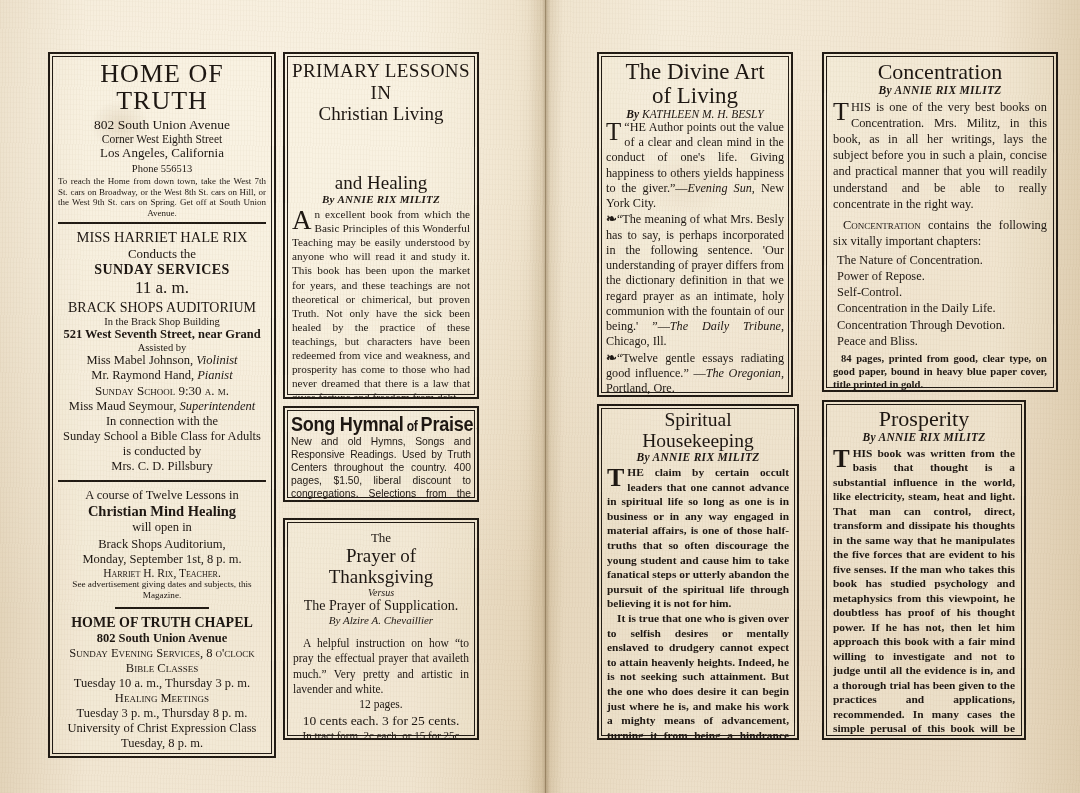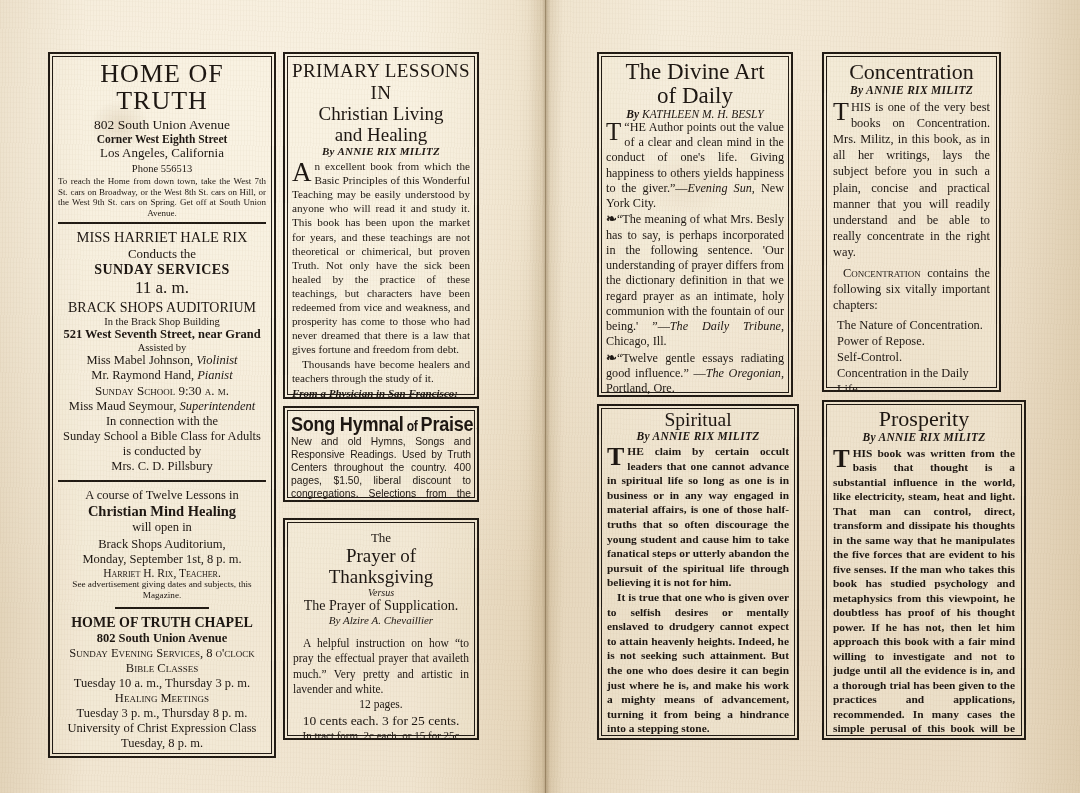--- a/index.html
+++ b/index.html
@@ -68,21 +68,21 @@
   <div class="smudge" style="left:90px;top:100px;width:60px;height:50px;"></div>
   <div class="smudge" style="left:640px;top:150px;width:90px;height:70px;opacity:.6;"></div>
   <div class="smudge" style="left:860px;top:600px;width:120px;height:90px;opacity:.5;"></div>
 
   <div class="box" style="left:48px;top:52px;width:228px;height:706px;">
     <div class="inner"></div>
     <div class="content" style="padding:7px 8px;">
       <div class="hdr-huge" style="font-size:26px;letter-spacing:1px;">HOME OF TRUTH</div>
       <div class="sp3"></div>
       <div class="c" style="font-size:13.5px;">802 South Union Avenue</div>
-      <div class="c" style="font-size:11.5px;font-weight:bold;">Corner West Eighth Street</div>
+      <div class="c" style="font-size:11.5px;">Corner West Eighth Street</div>
       <div class="c" style="font-size:13px;">Los Angeles, California</div>
       <div class="sp2"></div>
       <div class="c" style="font-size:10.5px;">Phone 556513</div>
       <div class="sp2"></div>
       <div class="mini j" style="text-align:justify;text-align-last:center;">To reach the Home from down town, take the West 7th St. cars on Broadway, or the West 8th St. cars on Hill, or the West 9th St. cars on Spring.  Get off at South Union Avenue.</div>
       <hr class="rule-full" style="margin:4px 0 5px;">
       <div class="c" style="font-size:14.5px;">MISS HARRIET HALE RIX</div>
       <div class="c" style="font-size:13px;">Conducts the</div>
       <div class="c b" style="font-size:14px;letter-spacing:.4px;">SUNDAY SERVICES</div>
       <div class="c" style="font-size:17px;">11 a. m.</div>
@@ -122,21 +122,21 @@
       <div class="c sc" style="font-size:12.8px;">Individual Healing and Teaching</div>
 
     </div>
   </div>
 
   <div class="box" style="left:283px;top:52px;width:196px;height:347px;">
     <div class="inner"></div>
     <div class="content">
       <div class="c" style="font-size:19px;letter-spacing:.4px;">PRIMARY LESSONS IN</div>
       <div class="hdr-med" style="font-size:19px;">Christian Living</div>
-      <div class="hdr-med" style="font-size:19px;">and Healing</div>
+      <div class="hdr-med" style="font-size:19px;margin-top:48px;">and Healing</div>
       <div class="byline" style="font-size:11px;">By ANNIE RIX MILITZ</div>
       <div class="sp2"></div>
       <p class="bodyj" style="font-size:11.2px;line-height:1.26;"><span class="dropcap">A</span><span>n excellent book from which the Basic Principles of this Wonderful Teaching may be easily understood by anyone who will read it and study it. This book has been upon the market for years, and these teachings are not theoretical or chimerical, but proven Truth.  Not only have the sick been healed by the practice of these teachings, but characters have been redeemed from vice and weakness, and prosperity has come to those who had never dreamed that there is a law that gives fortune and freedom from debt.</span></p>
       <p class="bodyj" style="font-size:11.2px;line-height:1.26;text-indent:10px;">Thousands have become healers and teachers through the study of it.</p>
       <div class="sp2"></div>
       <div class="it b" style="font-size:11px;">From a Physician in San Francisco:</div>
       <p class="bodyj" style="font-size:9.6px;line-height:1.2;text-indent:8px;">I have just finished your Primary Lessons, and do not hesitate to say they are the best I have had access to, among many others.</p>
 
     </div>
   </div>
@@ -165,42 +165,43 @@
       <div class="c" style="font-size:13.5px;">10 cents each.    3 for 25 cents.</div>
       <div class="c" style="font-size:11px;">In tract form, 2c each, or 15 for 25c</div>
 
     </div>
   </div>
 
   <div class="box" style="left:597px;top:52px;width:196px;height:345px;">
     <div class="inner"></div>
     <div class="content" style="padding:6px 7px;">
       <div class="hdr-big" style="font-size:23px;">The Divine Art</div>
-      <div class="hdr-big" style="font-size:23px;">of Daily</div>
+      <div class="hdr-big" style="font-size:23px;">of Living</div>
       <div class="c" style="font-size:11.5px;"><span class="it b">By</span> <span class="it" style="font-style:italic;">KATHLEEN M. H. BESLY</span></div>
       <p class="bodyj" style="font-size:12.2px;line-height:1.25;"><span>“</span><span class="dropcap" style="font-size:25px;">T</span><span>HE Author points out the value of a clear and clean mind in the conduct of one's life.  Giving happiness to others yields happiness to the giver.”—</span><span class="it">Evening Sun</span><span>, New York City.</span></p>
       <p class="bodyj" style="font-size:12.2px;line-height:1.25;"><span class="b" style="font-size:13px;">❧</span><span>“The meaning of what Mrs. Besly has to say, is perhaps incorporated in the following sentence.  'Our understanding of prayer differs from the dictionary definition in that we regard prayer as an intimate, holy communion with the fountain of our being.' ”—</span><span class="it">The Daily Tribune</span><span>, Chicago, Ill.</span></p>
       <p class="bodyj" style="font-size:12.2px;line-height:1.25;"><span class="b" style="font-size:13px;">❧</span><span>“Twelve gentle essays radiating good influence.” —</span><span class="it">The Oregonian</span><span>, Portland, Ore.</span></p>
 
     </div>
   </div>
 
   <div class="box" style="left:597px;top:404px;width:202px;height:336px;">
     <div class="inner"></div>
     <div class="content" style="padding:3px 8px;">
       <div class="hdr-med" style="font-size:19.5px;">Spiritual</div>
+      <div class="hdr-med" style="font-size:19.5px;">Housekeeping</div>
       <div class="byline" style="font-size:11.5px;">By ANNIE RIX MILITZ</div>
       <div class="sp2"></div>
       <p class="bodyj b" style="font-size:11.4px;line-height:1.28;"><span class="dropcap-bl">T</span><span>HE claim by certain occult leaders that one cannot advance in spiritual life so long as one is in business or in any way engaged in material affairs, is one of those half-truths that so often discourage the young student and cause him to take fanatical steps or utterly abandon the pursuit of the spiritual life through believing it is not for him.</span></p>
       <p class="bodyj b" style="font-size:11.4px;line-height:1.28;text-indent:10px;">It is true that one who is given over to selfish desires or mentally enslaved to drudgery cannot expect to attain heavenly heights.  Indeed, he is not seeking such attainment.  But the one who does desire it can begin just where he is, and make his work a mighty means of advancement, turning it from being a hindrance into a stepping stone.</p>
 
     </div>
   </div>
 
-  <div class="box" style="left:822px;top:52px;width:179px;height:340px;">
+  <div class="box" style="left:822px;top:52px;width:236px;height:340px;">
     <div class="inner"></div>
     <div class="content" style="padding:7px 9px;">
       <div class="hdr-big" style="font-size:22px;">Concentration</div>
       <div class="byline" style="font-size:11.5px;">By ANNIE RIX MILITZ</div>
       <div class="sp3"></div>
       <p class="bodyj" style="font-size:12.4px;line-height:1.30;"><span class="dropcap" style="font-size:26px;padding-right:2px;">T</span><span>HIS is one of the very best books on Concentration.  Mrs. Militz, in this book, as in all her writings, lays the subject before you in such a plain, concise and practical manner that you will readily understand and be able to really concentrate in the right way.</span></p>
       <div class="sp5"></div>
       <p class="bodyj" style="font-size:12.4px;line-height:1.30;text-indent:10px;"><span class="sc">Concentration</span><span> contains the following six vitally important chapters:</span></p>
       <div class="sp3"></div>
       <div>

